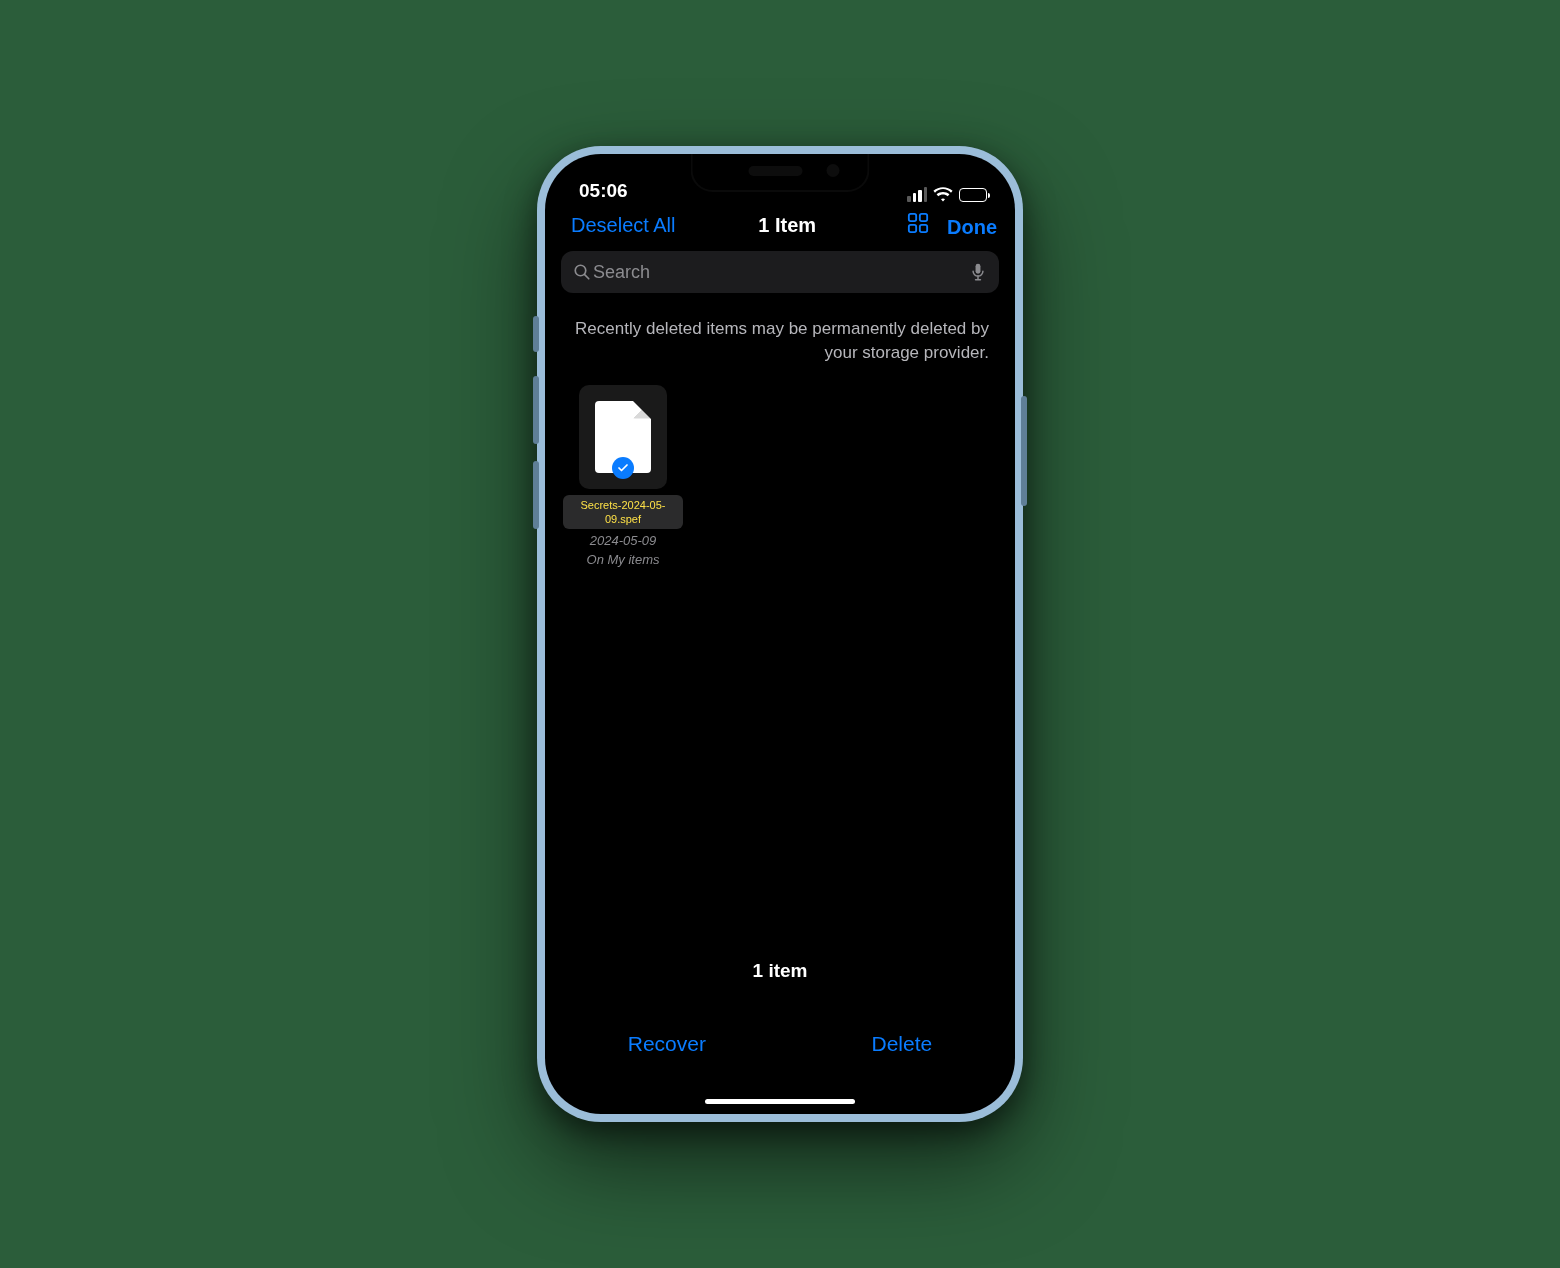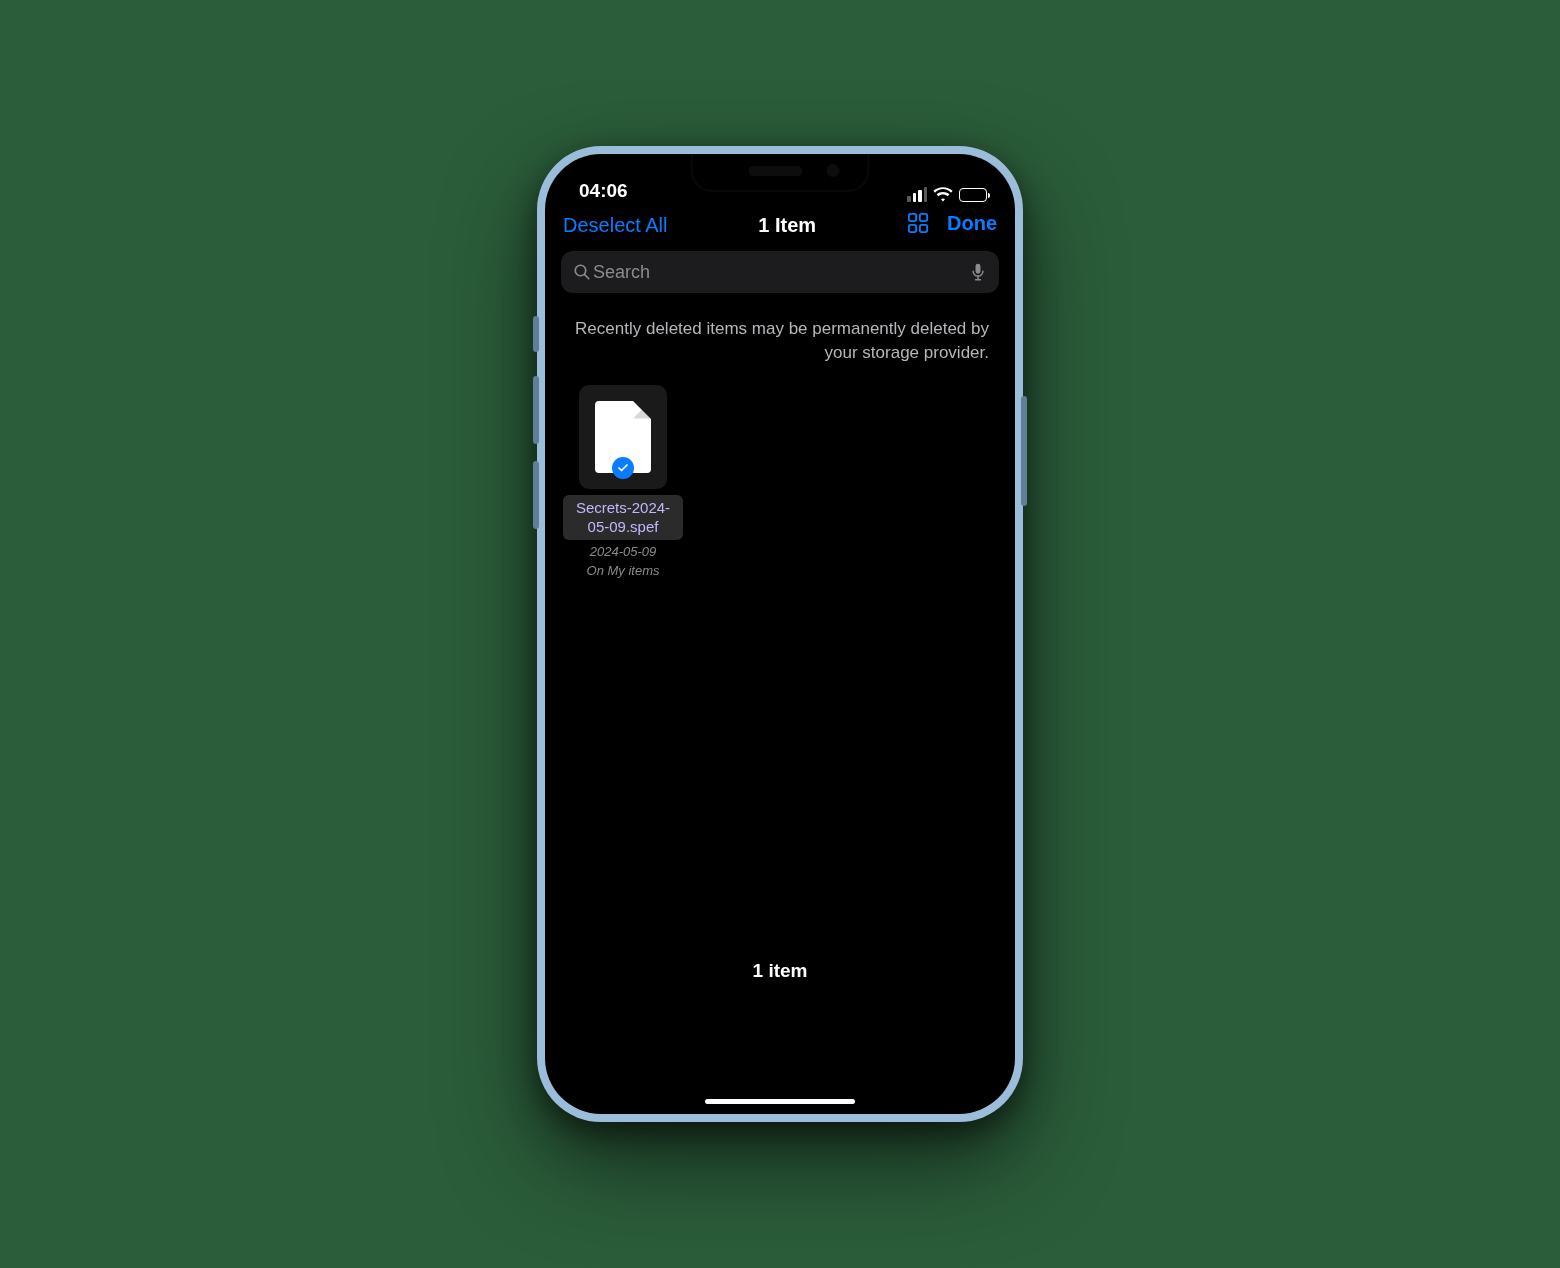--- a/index.html
+++ b/index.html
@@ -76,21 +76,21 @@
   .battery{
     width:28px;height:14px;border:1.5px solid #fff;border-radius:4px;
     position:relative;box-sizing:border-box;padding:2px;
   }
   .battery::after{content:"";position:absolute;right:-4px;top:4px;width:2.5px;height:5px;background:#fff;border-radius:0 2px 2px 0;}
   .battery .lvl{height:100%;width:55%;background:var(--yellow);border-radius:1.5px;}
   .navbar{
     display:flex;align-items:center;justify-content:space-between;
     padding:10px 18px 6px 18px;font-size:20px;
   }
-  .navbar .left,.navbar .right{color:var(--accent);display:flex;align-items:flex-start;gap:18px;}
+  .navbar .left,.navbar .right{color:var(--accent);display:flex;align-items:flex-end;gap:18px;margin-left:8px;}
   .navbar .title{font-weight:600;font-size:20px;}
   .grid-icon{width:22px;height:22px;display:inline-block;}
   .search{
     margin:6px 16px 12px 16px;height:42px;background:var(--search-bg);
     border-radius:12px;display:flex;align-items:center;padding:0 12px;
   }
   .search svg{width:18px;height:18px;}
   .search input{
     flex:1;background:transparent;border:none;outline:none;color:var(--text);
     font-size:18px;
@@ -123,22 +123,22 @@
     content:"";position:absolute;top:0;right:0;border-style:solid;border-width:0 18px 18px 0;
     border-color:transparent #1a1a1a transparent transparent;
   }
   .check{
     position:absolute;bottom:10px;left:50%;transform:translateX(-50%);
     width:22px;height:22px;border-radius:50%;background:var(--accent);
     display:flex;align-items:center;justify-content:center;
   }
   .check svg{width:12px;height:12px;}
   .file-name{
-    margin-top:6px;font-size:15px;line-height:1.3;background:#2b2b2c;border-radius:6px;
-    padding:3px 8px;color:#c4b5fd;
+    margin-top:6px;font-size:11px;line-height:1.3;background:#2b2b2c;border-radius:6px;
+    padding:3px 8px;color:#fde047;
   }
   .file-meta{font-size:13px;color:var(--muted2);margin-top:4px;font-style:italic;}
   .count{
     position:absolute;left:0;right:0;bottom:132px;text-align:center;font-weight:600;
     font-size:19px;
   }
   .toolbar{
     position:absolute;left:0;right:0;bottom:40px;height:60px;
     display:flex;align-items:center;justify-content:space-around;font-size:21px;
     color:var(--accent);
@@ -155,21 +155,21 @@
 <div class="device">
   <span class="btn-l1"></span>
   <span class="btn-l2"></span>
   <span class="btn-l3"></span>
   <span class="btn-r1"></span>
 
   <div class="screen">
     <div class="notch"></div>
 
     <div class="status-bar">
-      <span>04:06</span>
+      <span>05:06</span>
       <div class="status-right">
         <span class="cell-bars">
           <span></span>
             <span></span>
             <span></span>
             <span></span>
         </span>
         <svg class="wifi" viewBox="0 0 24 18">
           <path d="M12 17.5l-2.4-2.9c1.3-1.1 3.5-1.1 4.8 0L12 17.5zM4.3 8.8C8.6 5 15.4 5 19.7 8.8l-2 2.3c-3.2-2.8-8.2-2.8-11.4 0l-2-2.3zM.5 4.6C6.9-1 17.1-1 23.5 4.6l-1.9 2.2C16.4.9 7.6.9 2.4 6.8L.5 4.6z" fill="#fff"></path>
         </svg>
@@ -222,16 +222,20 @@
           </span>
         </div>
         <div class="file-name">Secrets-2024-05-09.spef</div>
         <div class="file-meta">2024-05-09</div>
         <div class="file-meta">On My items</div>
       </div>
     </div>
 
     <div class="count">1 item</div>
 
+    <div class="toolbar">
+      <span class="link">Recover</span>
+      <span class="link">Delete</span>
+    </div>
 
     <div class="home-indicator"></div>
   </div>
 </div>
 
 </body></html>

